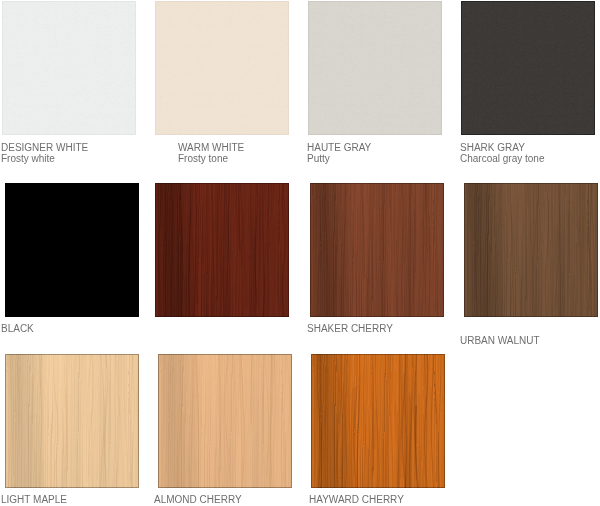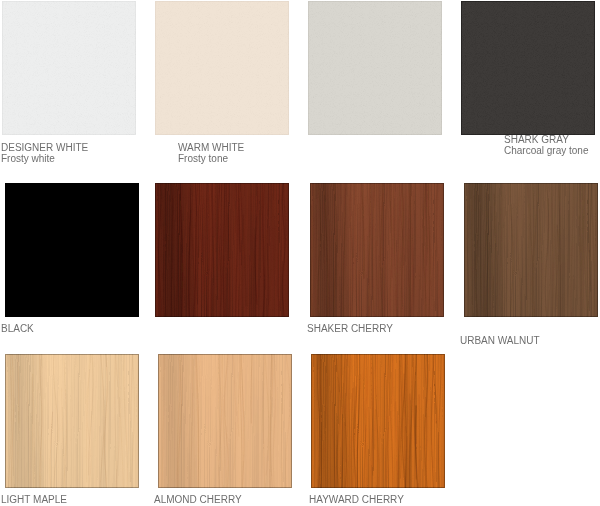--- a/index.html
+++ b/index.html
@@ -107,29 +107,33 @@
       <div class="sub">Frosty tone</div>
     </div>
     <div class="swatch" style="left: 308px; top: 1px;">
       <svg width="134" height="134">
         <rect width="134" height="134" fill="#d8d6cf"></rect>
         <rect width="134" height="134" fill="#000" filter="url(#fNoise)" opacity="0.05"></rect>
         <rect width="134" height="134" fill="#fff" filter="url(#fNoiseL)" opacity="0.05"></rect>
         <rect x="0.5" y="0.5" width="133" height="133" fill="none" stroke="#000" stroke-opacity="0.05" stroke-width="1"></rect>
       </svg>
     </div>
+    <div class="labels" style="left: 307px; top: 142px;">
+      <div class="name">HAUTE GRAY</div>
+      <div class="sub">Putty</div>
+    </div>
     <div class="swatch" style="left: 461px; top: 1px;">
       <svg width="134" height="134">
         <rect width="134" height="134" fill="#3e3b39"></rect>
         <rect width="134" height="134" fill="#000" filter="url(#fNoise)" opacity="0.22"></rect>
         <rect width="134" height="134" fill="#fff" filter="url(#fNoiseL)" opacity="0.22"></rect>
         <rect x="0.5" y="0.5" width="133" height="133" fill="none" stroke="#000" stroke-opacity="0.35" stroke-width="1"></rect>
       </svg>
     </div>
-    <div class="labels" style="left: 460px; top: 134px; margin-left: 44px;">
+    <div class="labels" style="left: 460px; top: 142px;">
       <div class="name">SHARK GRAY</div>
       <div class="sub">Charcoal gray tone</div>
     </div>
     <div class="swatch" style="left: 5px; top: 183px;">
       <svg width="134" height="134">
         <rect width="134" height="134" fill="#000000"></rect>
         <rect width="134" height="134" fill="#000" filter="url(#fNoise)" opacity="0"></rect>
         <rect width="134" height="134" fill="#fff" filter="url(#fNoiseL)" opacity="0"></rect>
       </svg>
     </div>

